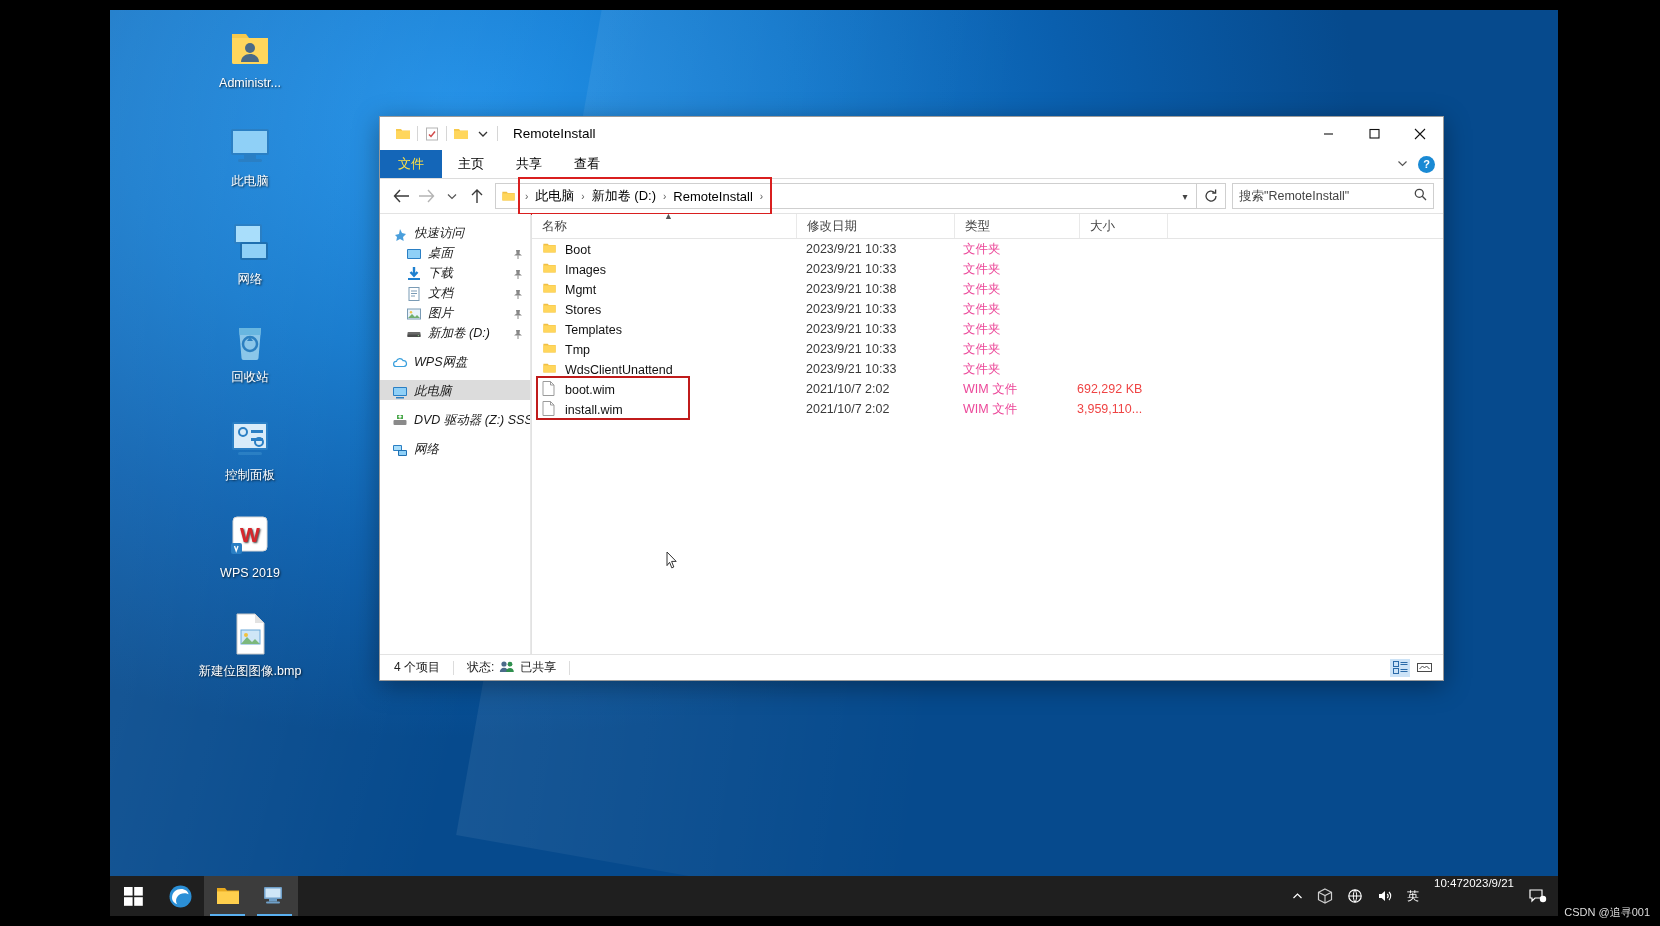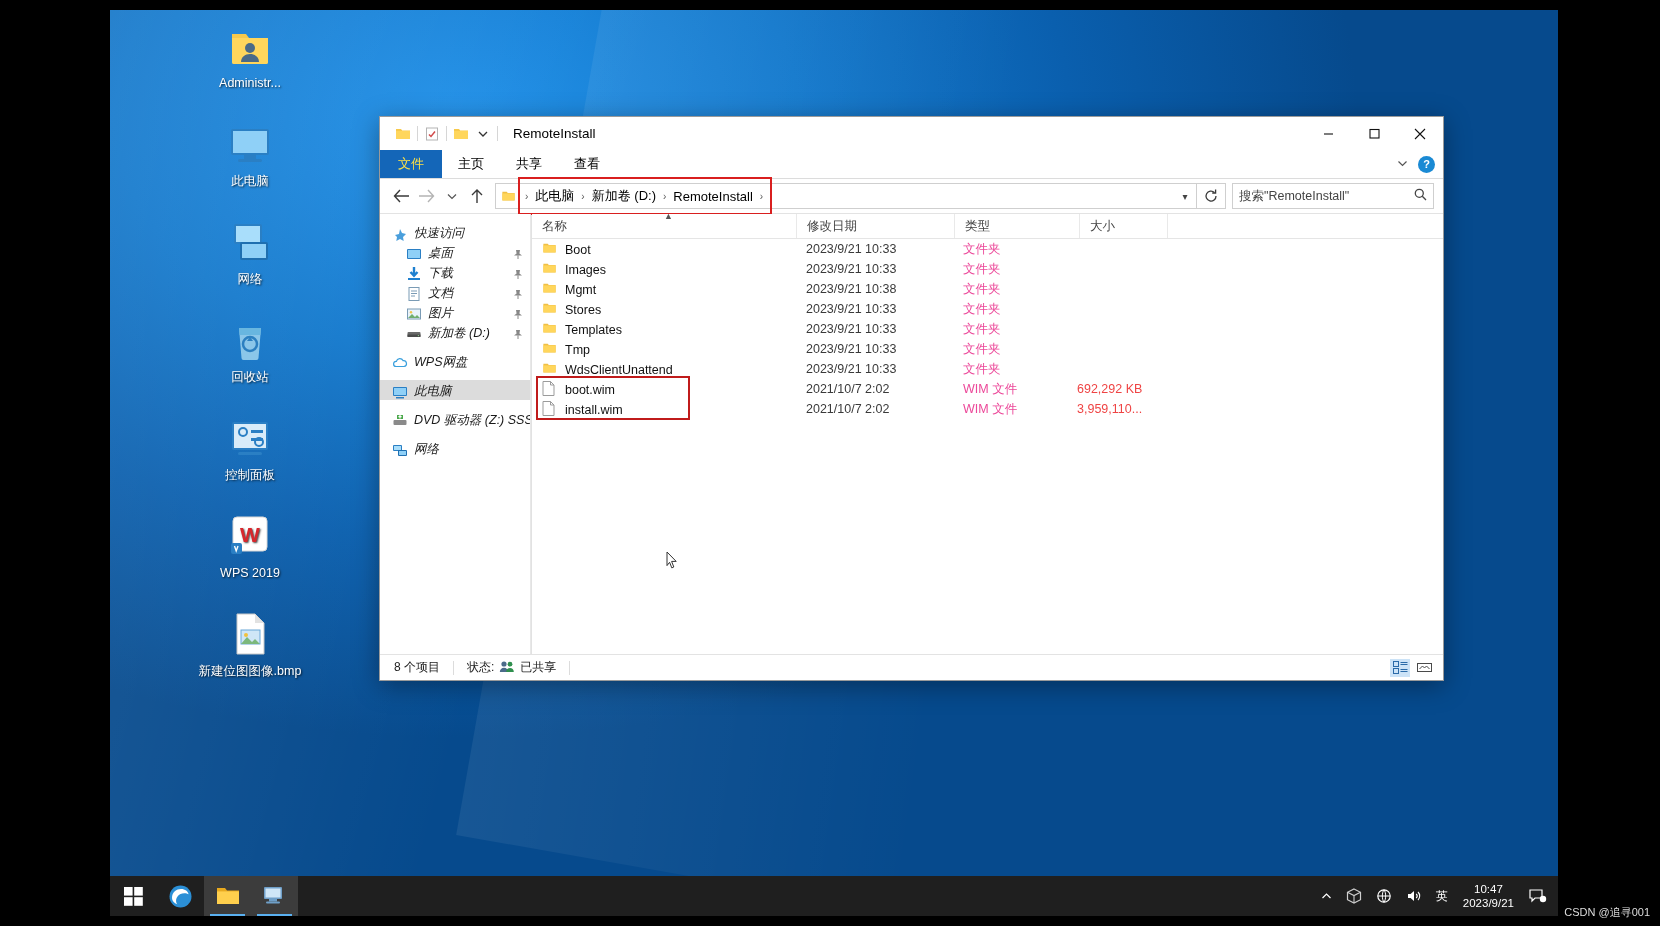--- a/index.html
+++ b/index.html
@@ -122,21 +122,21 @@
   #taskbar{
     position:absolute;left:110px;bottom:10px;width:1448px;height:40px;
     background:#1f1f1f;display:flex;align-items:center;
   }
   .tbtn{width:47px;height:40px;display:flex;align-items:center;justify-content:center;position:relative;}
   .tbtn.active{background:#3c3c3c;}
   .tbtn.active::after{content:"";position:absolute;bottom:0;left:6px;right:6px;height:2px;background:#5ab0f0;}
   .tray{margin-left:auto;display:flex;align-items:center;height:40px;padding-right:4px;gap:0;}
   .trayitem{height:40px;display:flex;align-items:center;justify-content:center;padding:0 7px;color:#fff;font-size:12px;}
   .clock{color:#fff;font-size:11.5px;line-height:14px;text-align:center;padding:0 8px;height:40px;
-    display:flex;flex-direction:column;justify-content:center;}
+    display:flex;justify-content:flex-start;}
   .watermark{position:absolute;right:10px;bottom:6px;color:#ddd;font-size:11px;text-shadow:0 1px 2px #000;}
 </style>
 </head>
 <body>
 
 <div id="desktop">
   <div class="ray"></div>
   <div class="ray2"></div>
 
   <div class="dicon" style="left:86px;top:12px;">
@@ -633,21 +633,21 @@
             <div class="cell size">3,959,110...</div>
           </div>
 
           <div class="file-outline" style="left:4px;top:137px;width:150px;height:40px;"></div>
         </div>
       </div>
     </div>
 
     <div class="status">
       <div class="sgrp">
-        <span>8 个项目</span>
+        <span>4 个项目</span>
       </div>
       <div class="divider"></div>
       <div class="sgrp">
         <span>状态:</span>
         <span class="ico">
           <svg width="16" height="14" viewBox="0 0 16 14">
             <circle cx="5" cy="4" r="2.6" fill="#4b6b8a"></circle>
               <path d="M.8 12c0-2.6 1.9-4.3 4.2-4.3S9.2 9.4 9.2 12z" fill="#4b6b8a"></path>
             <circle cx="11" cy="4.2" r="2.4" fill="#2f8f4e"></circle>
               <path d="M7.2 12c0-2.4 1.7-4 3.8-4s3.8 1.6 3.8 4z" fill="#2f8f4e"></path>

